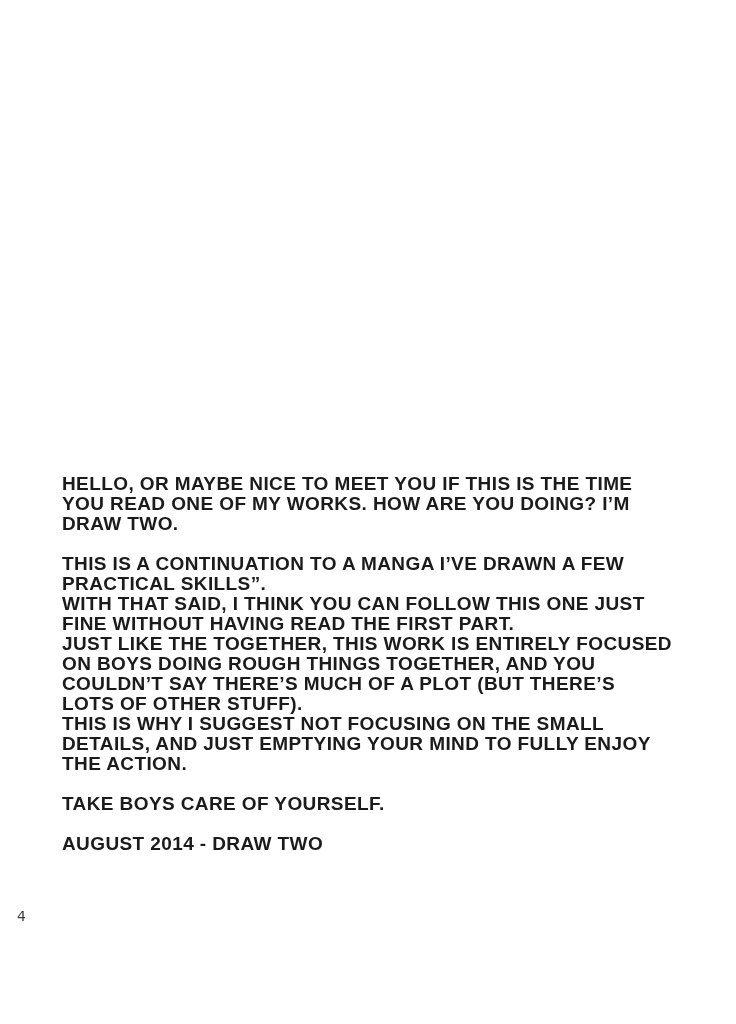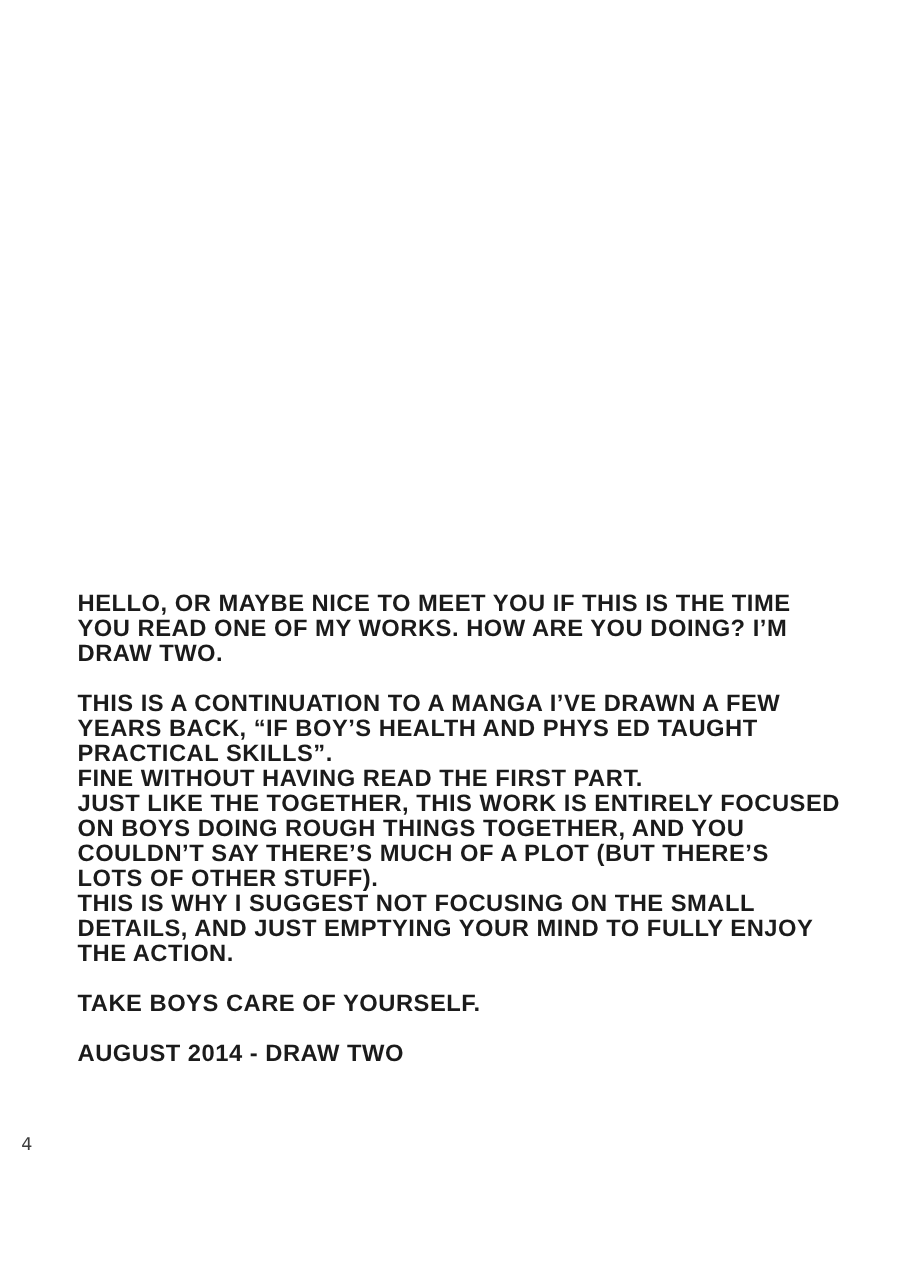--- a/index.html
+++ b/index.html
@@ -53,22 +53,22 @@
 <div class="page">
   <div class="text-block">
     <div>
         <div class="para">
           <div class="line">HELLO, OR MAYBE NICE TO MEET YOU IF THIS IS THE TIME</div>
           <div class="line">YOU READ ONE OF MY WORKS. HOW ARE YOU DOING? I’M</div>
           <div class="line">DRAW TWO.</div>
         </div>
         <div class="para">
           <div class="line">THIS IS A CONTINUATION TO A MANGA I’VE DRAWN A FEW</div>
-          <div class="line">YEARS BACK, “IF BOY’S HEALTH AND PHYS ED TAUGHT</div>
           <div class="line">PRACTICAL SKILLS”.</div>
+          <div class="line">WITH THAT SAID, I THINK YOU CAN FOLLOW THIS ONE JUST</div>
           <div class="line">FINE WITHOUT HAVING READ THE FIRST PART.</div>
           <div class="line">JUST LIKE THE TOGETHER, THIS WORK IS ENTIRELY FOCUSED</div>
           <div class="line">ON BOYS DOING ROUGH THINGS TOGETHER, AND YOU</div>
           <div class="line">COULDN’T SAY THERE’S MUCH OF A PLOT (BUT THERE’S</div>
           <div class="line">LOTS OF OTHER STUFF).</div>
           <div class="line">THIS IS WHY I SUGGEST NOT FOCUSING ON THE SMALL</div>
           <div class="line">DETAILS, AND JUST EMPTYING YOUR MIND TO FULLY ENJOY</div>
           <div class="line">THE ACTION.</div>
         </div>
         <div class="para">

